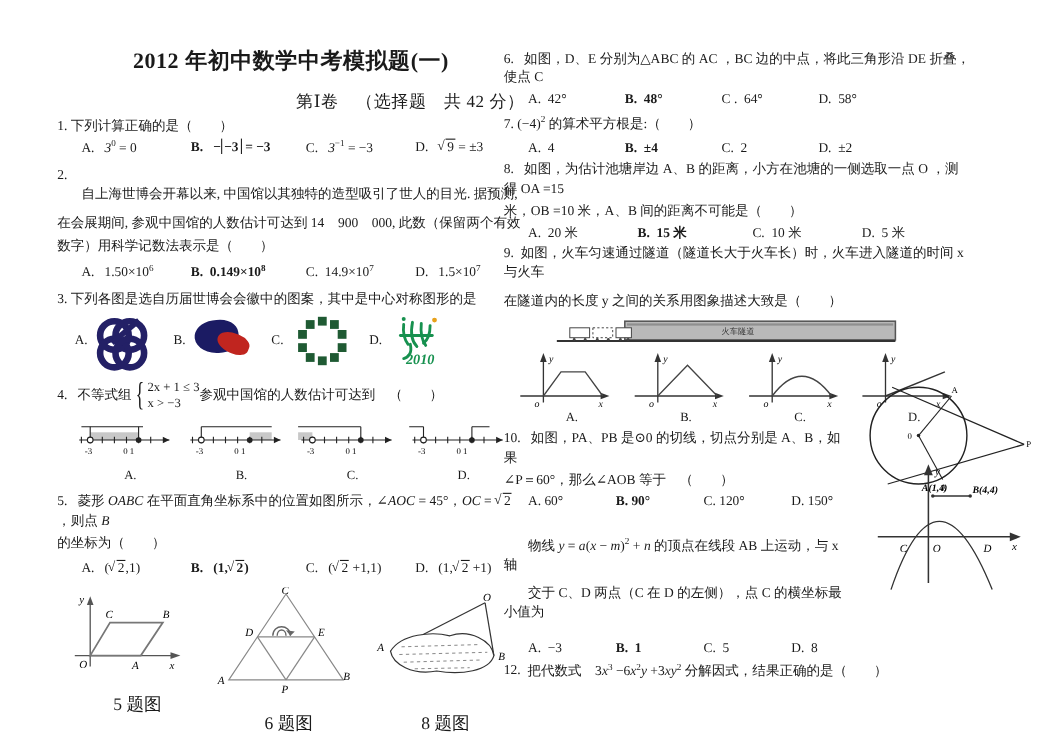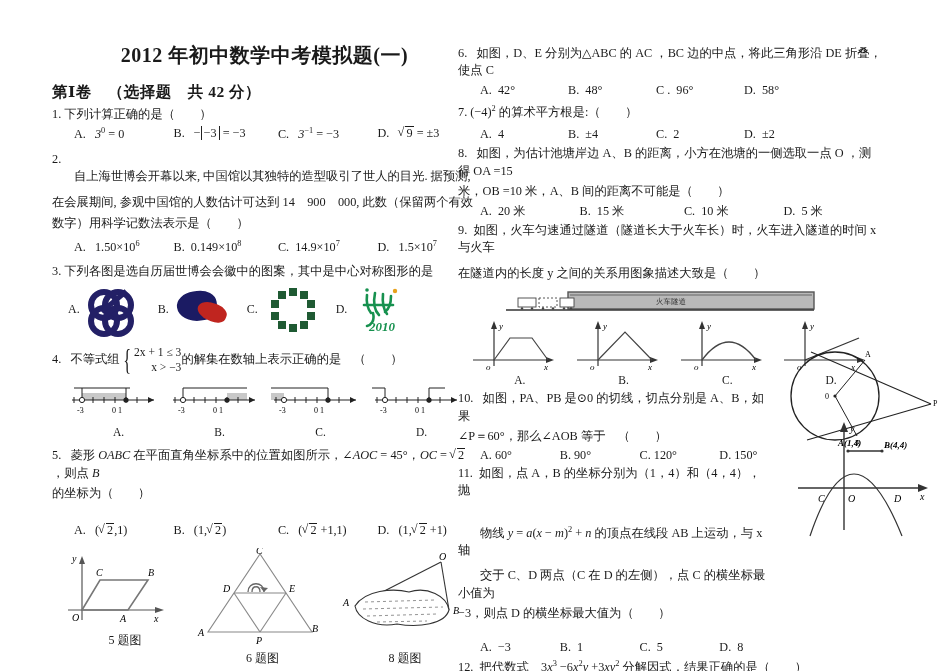--- a/index.html
+++ b/index.html
@@ -29,23 +29,23 @@
   .col-right { left: 458px; }
 
   .title {
     text-align: center;
     font-size: 20px;
     font-weight: bold;
     letter-spacing: .5px;
     margin-top: 42px;
   }
   .subtitle {
-    text-align: left;
+    text-align: right;
     font-size: 15.5px;
-    font-weight: bold;
+    font-weight: normal;
     margin-top: 13px;
     letter-spacing: .5px;
   }
   .section-head {
     font-size: 12.5px;
     font-weight: bold;
     margin-top: 14px;
     text-indent: 14px;
   }
   .q {
@@ -57,21 +57,21 @@
   .qnum { display: inline; }
   .qtext { display: inline; }
   .opts {
     font-size: 12.2px;
     margin-top: 3px;
     display: flex;
     padding-left: 22px;
   }
   .opts > span { display: inline-block; }
   .o1 { width: 100px; }
-  .o2 { width: 105px; }
+  .o2 { width: 105px; font-weight: bold; }
   .o3 { width: 100px; }
   .o4 { width: 100px; }
   .opts.narrow .o1,
   .opts.narrow .o2,
   .opts.narrow .o3 { width: 88px; }
 
   sup { font-size: .68em; vertical-align: super; }
   .it { font-style: italic; }
 
   
@@ -104,21 +104,21 @@
     vertical-align: middle;
     font-size: 11.5px;
   }
   .sys .brace {
     font-size: 30px;
     line-height: .75;
     font-weight: 300;
     transform: scaleX(.55);
     display: inline-block;
   }
-  .sys .rows { display: inline-block; line-height: 1.28; text-align: right; }
+  .sys .rows { display: inline-block; line-height: 1.28; }
 
   
   .emblem-row { display: flex; align-items: center; padding-left: 16px; margin-top: 4px; }
   .emblem-row .lbl { font-size: 12px; margin-right: 4px; }
   .emblem { width: 62px; height: 50px; margin-right: 12px; position: relative; }
 
   .em-a { }
   .em-a .ring {
     position: absolute; border: 6px solid #232066; border-radius: 50%;
   }
@@ -147,21 +147,21 @@
     position: absolute; width: 8px; height: 8px; background: #1f5a33;
   }
 
   
   .nlrow { display: flex; padding-left: 16px; margin-top: 7px; }
   .nlbox { width: 101px; position: relative; }
   .nllabel { text-align: center; font-size: 11.5px; margin-top: 11px; }
 
   .diagrow { display: flex; padding-left: 8px; margin-top: 10px; }
   .diagitem { text-align: center; }
-  .diagcap { font-size: 12px; margin-top: 2px; }
+  .diagcap { font-size: 16px; margin-top: 14px; }
 
   .fig-abs { position: absolute; }
   svg { display: block; }
 </style>
 </head>
 <body>
 
 <div class="page">
 
   <div class="col col-left">
@@ -275,21 +275,21 @@
     </div>
 
     <div class="q" style="margin-top:10px">
       <span class="qnum">4.</span>
       &nbsp;&nbsp;<span>不等式组</span><span class="sys">
           <span class="brace">{</span>
           <span class="rows">
             <span style="display:block">2x + 1 ≤ 3</span>
             <span style="display:block">x &gt; −3</span>
           </span>
-        </span><span>的解集在数轴上表示正确的是　（　　）</span>
+        </span><span>参观中国馆的人数估计可达到　（　　）</span>
     </div>
 
     <div class="nlrow">
       <div class="nlbox">
         <svg width="100" height="34" viewBox="0 0 100 34">
           <rect x="14" y="12" width="44" height="7" fill="#c8c8c8" stroke="none"></rect>
           <line x1="6" y1="7" x2="62" y2="7" stroke="#222" stroke-width="1"></line>
           <line x1="14" y1="7" x2="14" y2="19" stroke="#222" stroke-width="1"></line>
           <line x1="58" y1="7" x2="58" y2="19" stroke="#222" stroke-width="1"></line>
           <line x1="4" y1="19" x2="86" y2="19" stroke="#222" stroke-width="1"></line>
@@ -385,21 +385,21 @@
       </div>
     </div>
 
     <div class="q" style="margin-top:9px">
       <span class="qnum">5.</span>
       &nbsp;&nbsp;<span>菱形 <span class="it">OABC</span> 在平面直角坐标系中的位置如图所示，∠<span class="it">AOC</span> = 45°，<span class="it">OC</span> = <span class="rad"><span class="rbody">2</span></span> ，则点 <span class="it">B</span></span>
     </div>
     <div class="q">
       <span>的坐标为（　　）</span>
     </div>
-    <div class="opts" style="margin-top:20px">
+    <div class="opts" style="margin-top:6px">
       <span class="o1">
         <span>A.</span>
         &nbsp;&nbsp;(<span class="rad"><span class="rbody">2</span></span>,1)
       </span>
       <span class="o2">
         <span>B.</span>
         &nbsp;&nbsp;(1,<span class="rad"><span class="rbody">2</span></span>)
       </span>
       <span class="o3">
         <span>C.</span>
@@ -484,21 +484,21 @@
       &nbsp;&nbsp;<span>如图，D、E 分别为△ABC 的 AC ，BC 边的中点，将此三角形沿 DE 折叠，使点 C</span>
     </div>
     <div class="opts narrow">
       <span class="o1">
         <span>A.</span>&nbsp;&nbsp;<span>42°</span>
       </span>
       <span class="o2">
         <span>B.</span>&nbsp;&nbsp;<span>48°</span>
       </span>
       <span class="o3">
-        <span>C .</span>&nbsp;&nbsp;<span>96°</span>
+        <span>C .</span>&nbsp;&nbsp;<span>64°</span>
       </span>
       <span class="o4">
         <span>D.</span>&nbsp;&nbsp;<span>58°</span>
       </span>
     </div>
 
     <div class="q" style="margin-top:5px">
       <span class="qnum">7.</span>
       <span>(−4)<sup>2</sup> 的算术平方根是:（　　）</span>
     </div>
@@ -639,32 +639,25 @@
         <span>B.</span>&nbsp;<span>90°</span>
       </span>
       <span class="o3">
         <span>C.</span>&nbsp;<span>120°</span>
       </span>
       <span class="o4">
         <span>D.</span>&nbsp;<span>150°</span>
       </span>
     </div>
 
-    <div class="q" style="margin-top:2px;width:310px">
-      <span class="qnum">11.</span>
-      &nbsp;<span>如图，点 A，B 的坐标分别为（1，4）和（4，4），抛</span>
-    </div>
     <div class="q" style="margin-top:24px;width:310px;text-indent:22px">
       <span>物线 <span class="it">y</span> = <span class="it">a</span>(<span class="it">x</span> − <span class="it">m</span>)<sup>2</sup> + <span class="it">n</span> 的顶点在线段 AB 上运动，与 x 轴</span>
     </div>
     <div class="q" style="margin-top:8px;width:310px;text-indent:22px">
       <span>交于 C、D 两点（C 在 D 的左侧），点 C 的横坐标最小值为</span>
-    </div>
-    <div class="q" style="width:310px">
-      <span>−3，则点 D 的横坐标最大值为（　　）</span>
     </div>
     <div class="opts narrow" style="margin-top:17px;width:330px">
       <span class="o1">
         <span>A.</span>&nbsp;&nbsp;<span>−3</span>
       </span>
       <span class="o2">
         <span>B.</span>&nbsp;&nbsp;<span>1</span>
       </span>
       <span class="o3">
         <span>C.</span>&nbsp;&nbsp;<span>5</span>

